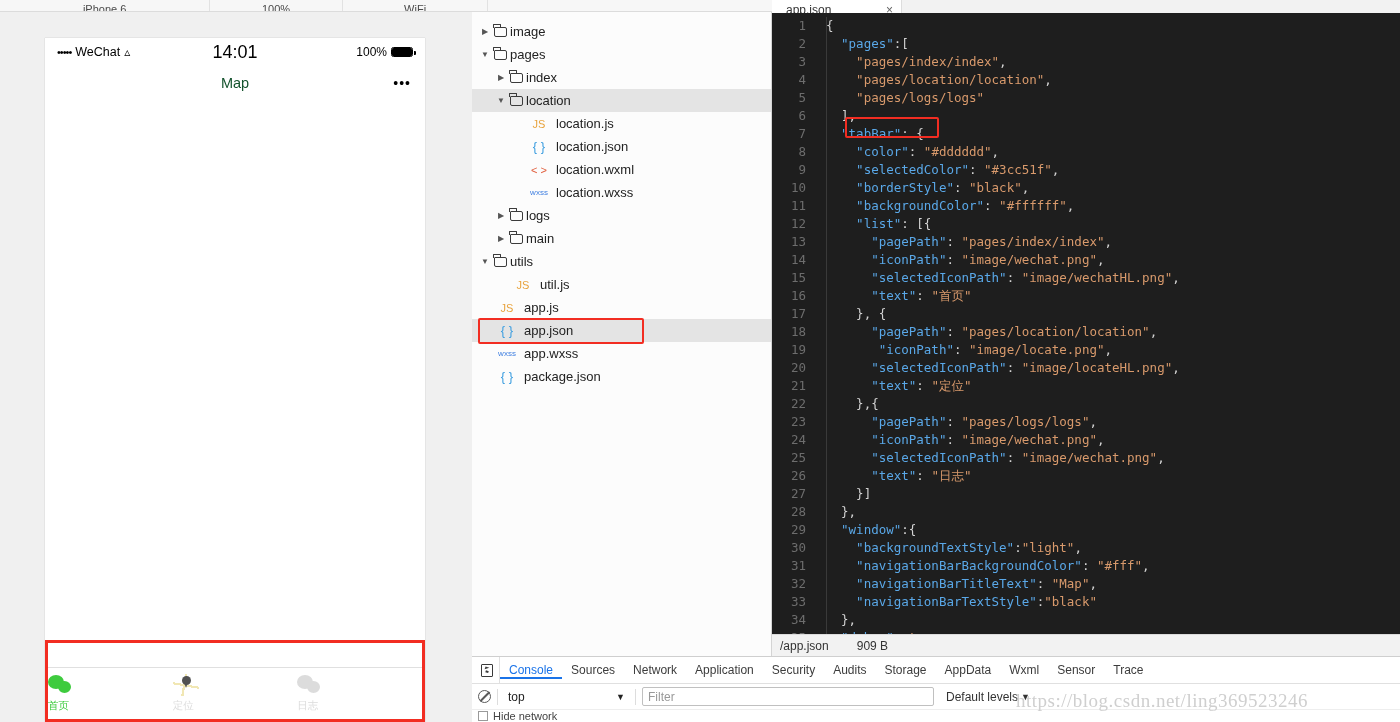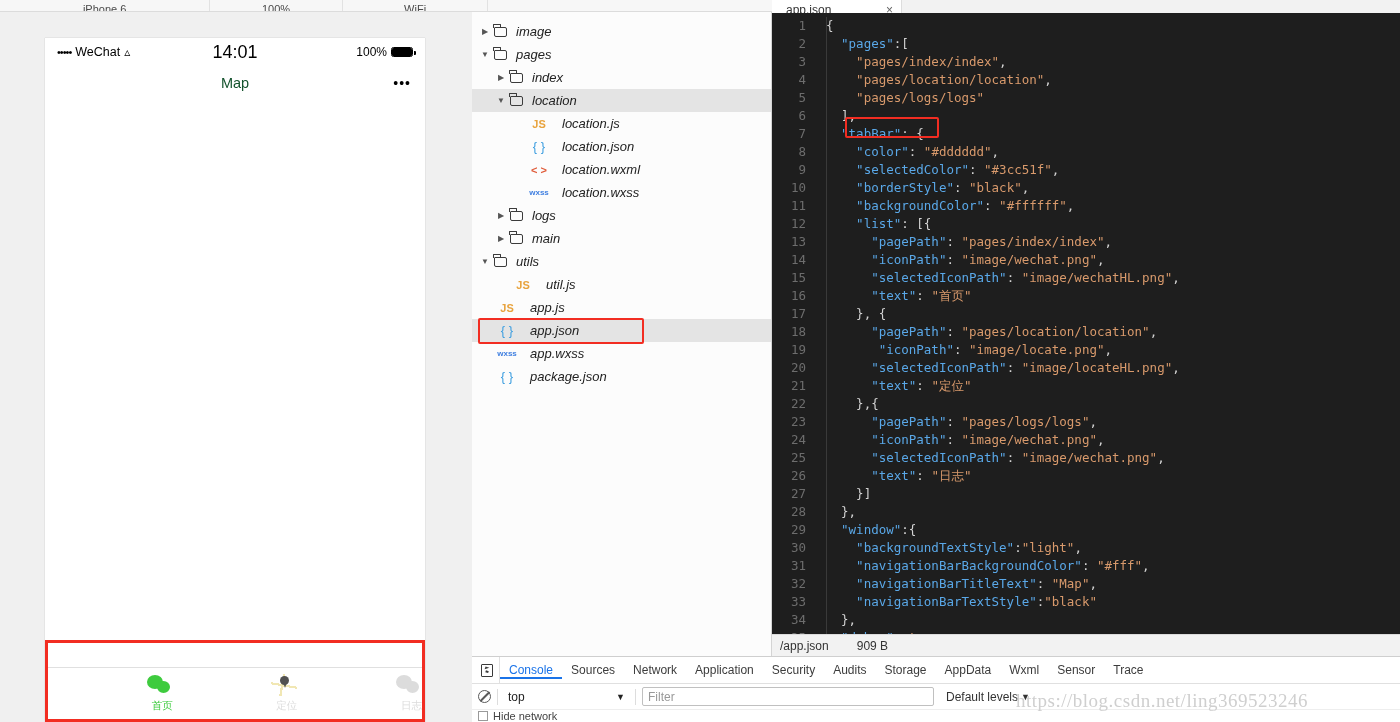--- a/index.html
+++ b/index.html
@@ -165,21 +165,21 @@
   .tabbar {
     position: absolute; left: 0; bottom: 0;
     width: 100%; height: 52px;
     background: #fff;
     border-top: 1px solid #e0e0e0;
     display: flex;
   }
   .tab-item {
     flex: 1;
     display: flex; flex-direction: column;
-    align-items: flex-end; justify-content: center;
+    align-items: flex-start; justify-content: center;
     gap: 3px;
   }
   .tab-ico { width: 26px; height: 22px; position: relative; }
   .tab-lab { font-size: 10.5px; }
   
   .wx-ico .b1, .wx-ico .b2 {
     position: absolute; border-radius: 50%;
   }
   .wx-ico .b1 { left: 0; top: 1px; width: 16px; height: 14px; }
   .wx-ico .b2 { left: 10px; top: 7px; width: 13px; height: 12px; }
@@ -243,28 +243,28 @@
     content: ""; position: absolute;
     left: -1.3px; top: -4px;
     width: 6px; height: 3.5px;
     border: 1.3px solid #3b3b3b; border-bottom: none;
     border-radius: 1px 1px 0 0;
   }
   .folder-glyph.open { border-left-color: #3b3b3b; transform: skewX(0deg); }
   .ft-ico {
     width: 30px; flex: 0 0 30px;
     text-align: center;
-    font-size: 9.5px; font-weight: bold;
+    font-size: 9.5px; font-weight: normal;
     font-family: "Liberation Sans", sans-serif;
   }
   .ft-js   { color: #e8a33d; font-size: 11px; }
   .ft-json { color: #3f9fe0; font-size: 13px; font-weight: normal; }
   .ft-wxml { color: #e05c3a; font-size: 11px; }
   .ft-wxss { color: #3f7fe0; font-size: 8px; }
-  .tree-lab { margin-left: 8px; font-style: italic; }
+  .tree-lab { margin-left: 2px; }
   .redbox-tree {
     position: absolute;
     left: 478px; top: 318px;
     width: 166px; height: 26px;
     border: 2.5px solid #f22d22;
     border-radius: 2px;
     pointer-events: none;
   }
 
   

